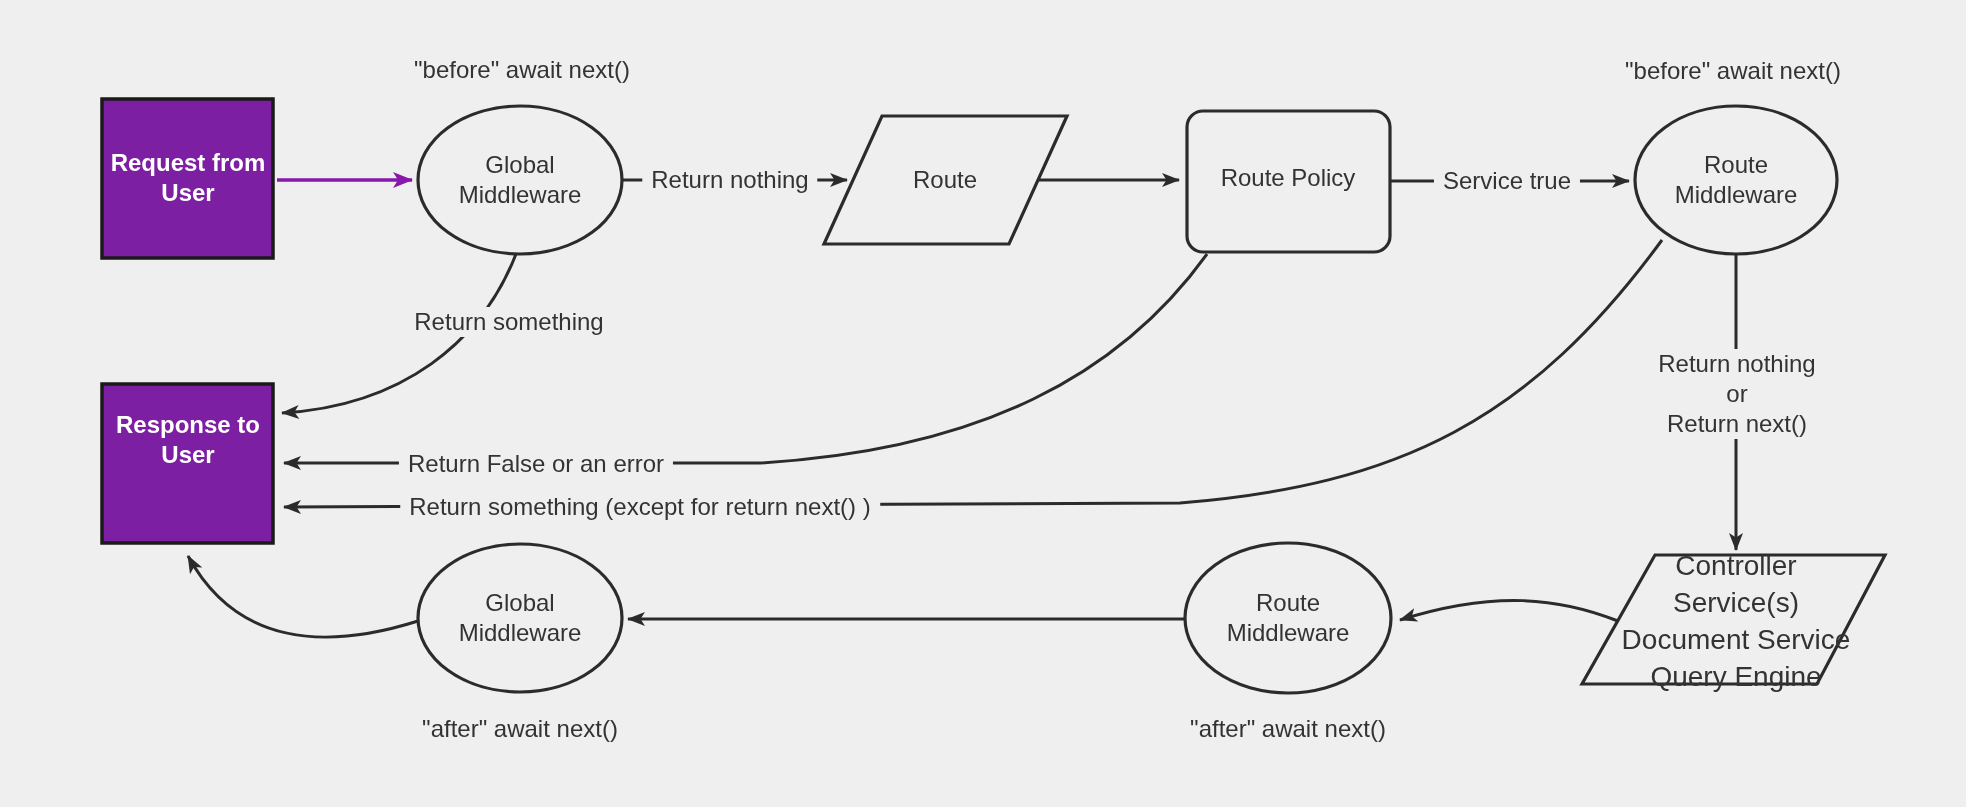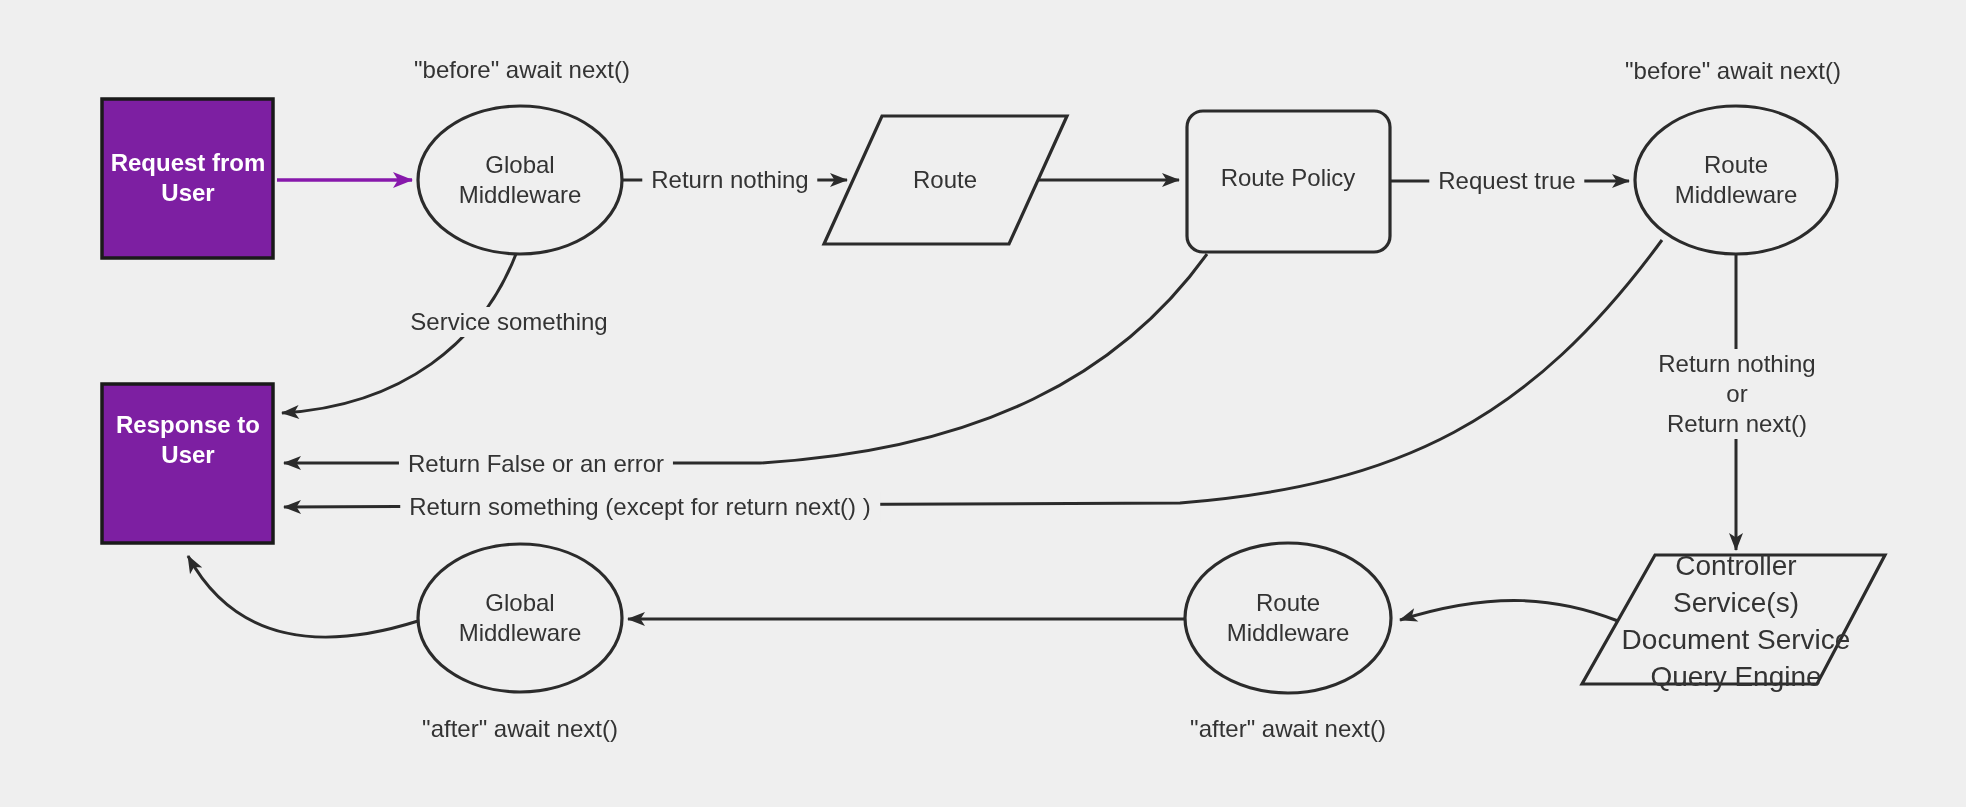--- a/index.html
+++ b/index.html
@@ -96,23 +96,23 @@
   <div class="lbl" style="left:1288px; top:618px">Route
 Middleware</div>
   <div class="lbl" style="left:520px; top:618px">Global
 Middleware</div>
   <div class="lbl purple-lbl" style="left:188px; top:440px">Response to
 User</div>
 
   <div class="lbl" style="left:522px; top:70px">"before" await next()</div>
   <div class="lbl" style="left:1733px; top:71px">"before" await next()</div>
   <div class="lbl mask" style="left:730px; top:180px">Return nothing</div>
-  <div class="lbl mask" style="left:1507px; top:181px">Request true</div>
+  <div class="lbl mask" style="left:1507px; top:181px">Service true</div>
   <div class="lbl mask" style="left:1737px; top:394px">Return nothing
 or
 Return next()</div>
-  <div class="lbl mask" style="left:509px; top:322px">Service something</div>
+  <div class="lbl mask" style="left:509px; top:322px">Return something</div>
   <div class="lbl mask" style="left:536px; top:464px">Return False or an error</div>
   <div class="lbl mask" style="left:640px; top:507px">Return something (except for return next() )</div>
   <div class="lbl" style="left:520px; top:729px">"after" await next()</div>
   <div class="lbl" style="left:1288px; top:729px">"after" await next()</div>
 
 </div>
 
 </body></html>

